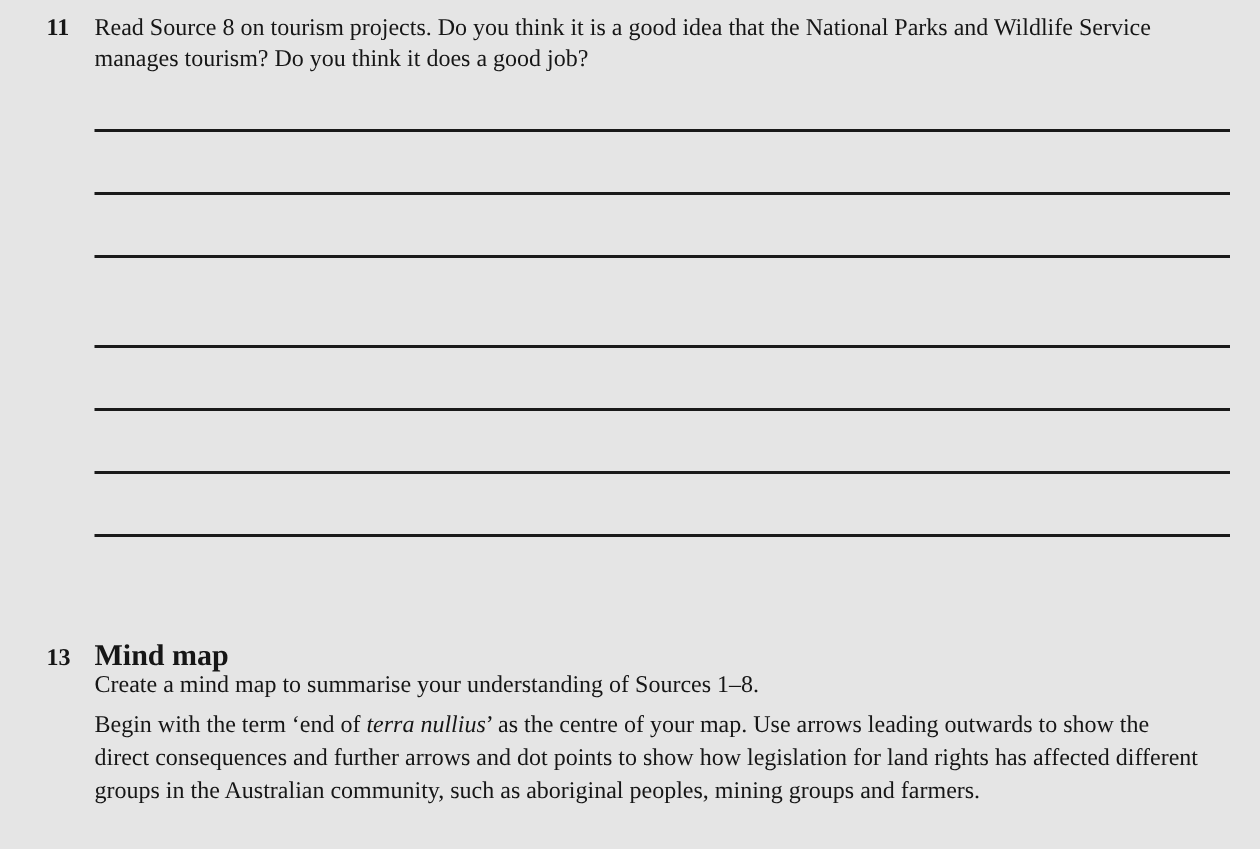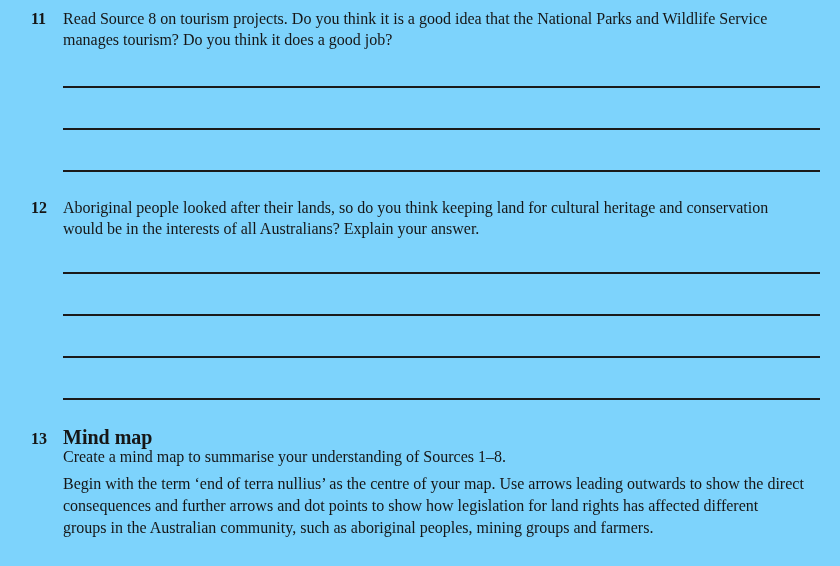--- a/index.html
+++ b/index.html
@@ -4,21 +4,21 @@
 <style>
   html, body {
     margin: 0;
     padding: 0;
     background: #ffffff;
   }
   .page {
     position: relative;
     width: 840px;
     height: 566px;
-    background: #7dd3fc;
+    background: #e5e5e5;
     color: #161616;
     font-family: "Liberation Serif", "DejaVu Serif", serif;
     font-size: 16px;
     line-height: 21px;
     overflow: hidden;
   }
   .question {
     position: absolute;
     left: 31px;
     width: 791px;
@@ -63,21 +63,21 @@
   }
   .mm-intro {
     margin: 0;
     line-height: 19px;
   }
   .mm-instructions {
     margin: 7px 0 0 0;
     line-height: 22px;
     padding-right: 10px;
   }
-  .italic-term { }
+  .italic-term { font-style: italic; }
 </style>
 </head>
 <body>
 
 <div class="page">
 
   <section class="question" id="q11">
     <div class="q-row">
       <span class="q-num">11</span>
       <div class="q-body">
@@ -85,26 +85,20 @@
       </div>
     </div>
     <div class="answer-lines">
         <div class="answer-line"></div>
         <div class="answer-line"></div>
         <div class="answer-line"></div>
       </div>
   </section>
 
   <section class="question" id="q12">
-    <div class="q-row">
-      <span class="q-num">12</span>
-      <div class="q-body">
-        <p class="q-prompt">Aboriginal people looked after their lands, so do you think keeping land for cultural heritage and conservation would be in the interests of all Australians? Explain your answer.</p>
-      </div>
-    </div>
     <div class="answer-lines">
         <div class="answer-line"></div>
         <div class="answer-line"></div>
         <div class="answer-line"></div>
         <div class="answer-line"></div>
       </div>
   </section>
 
   <section class="question" id="q13">
     <div class="q-row">

